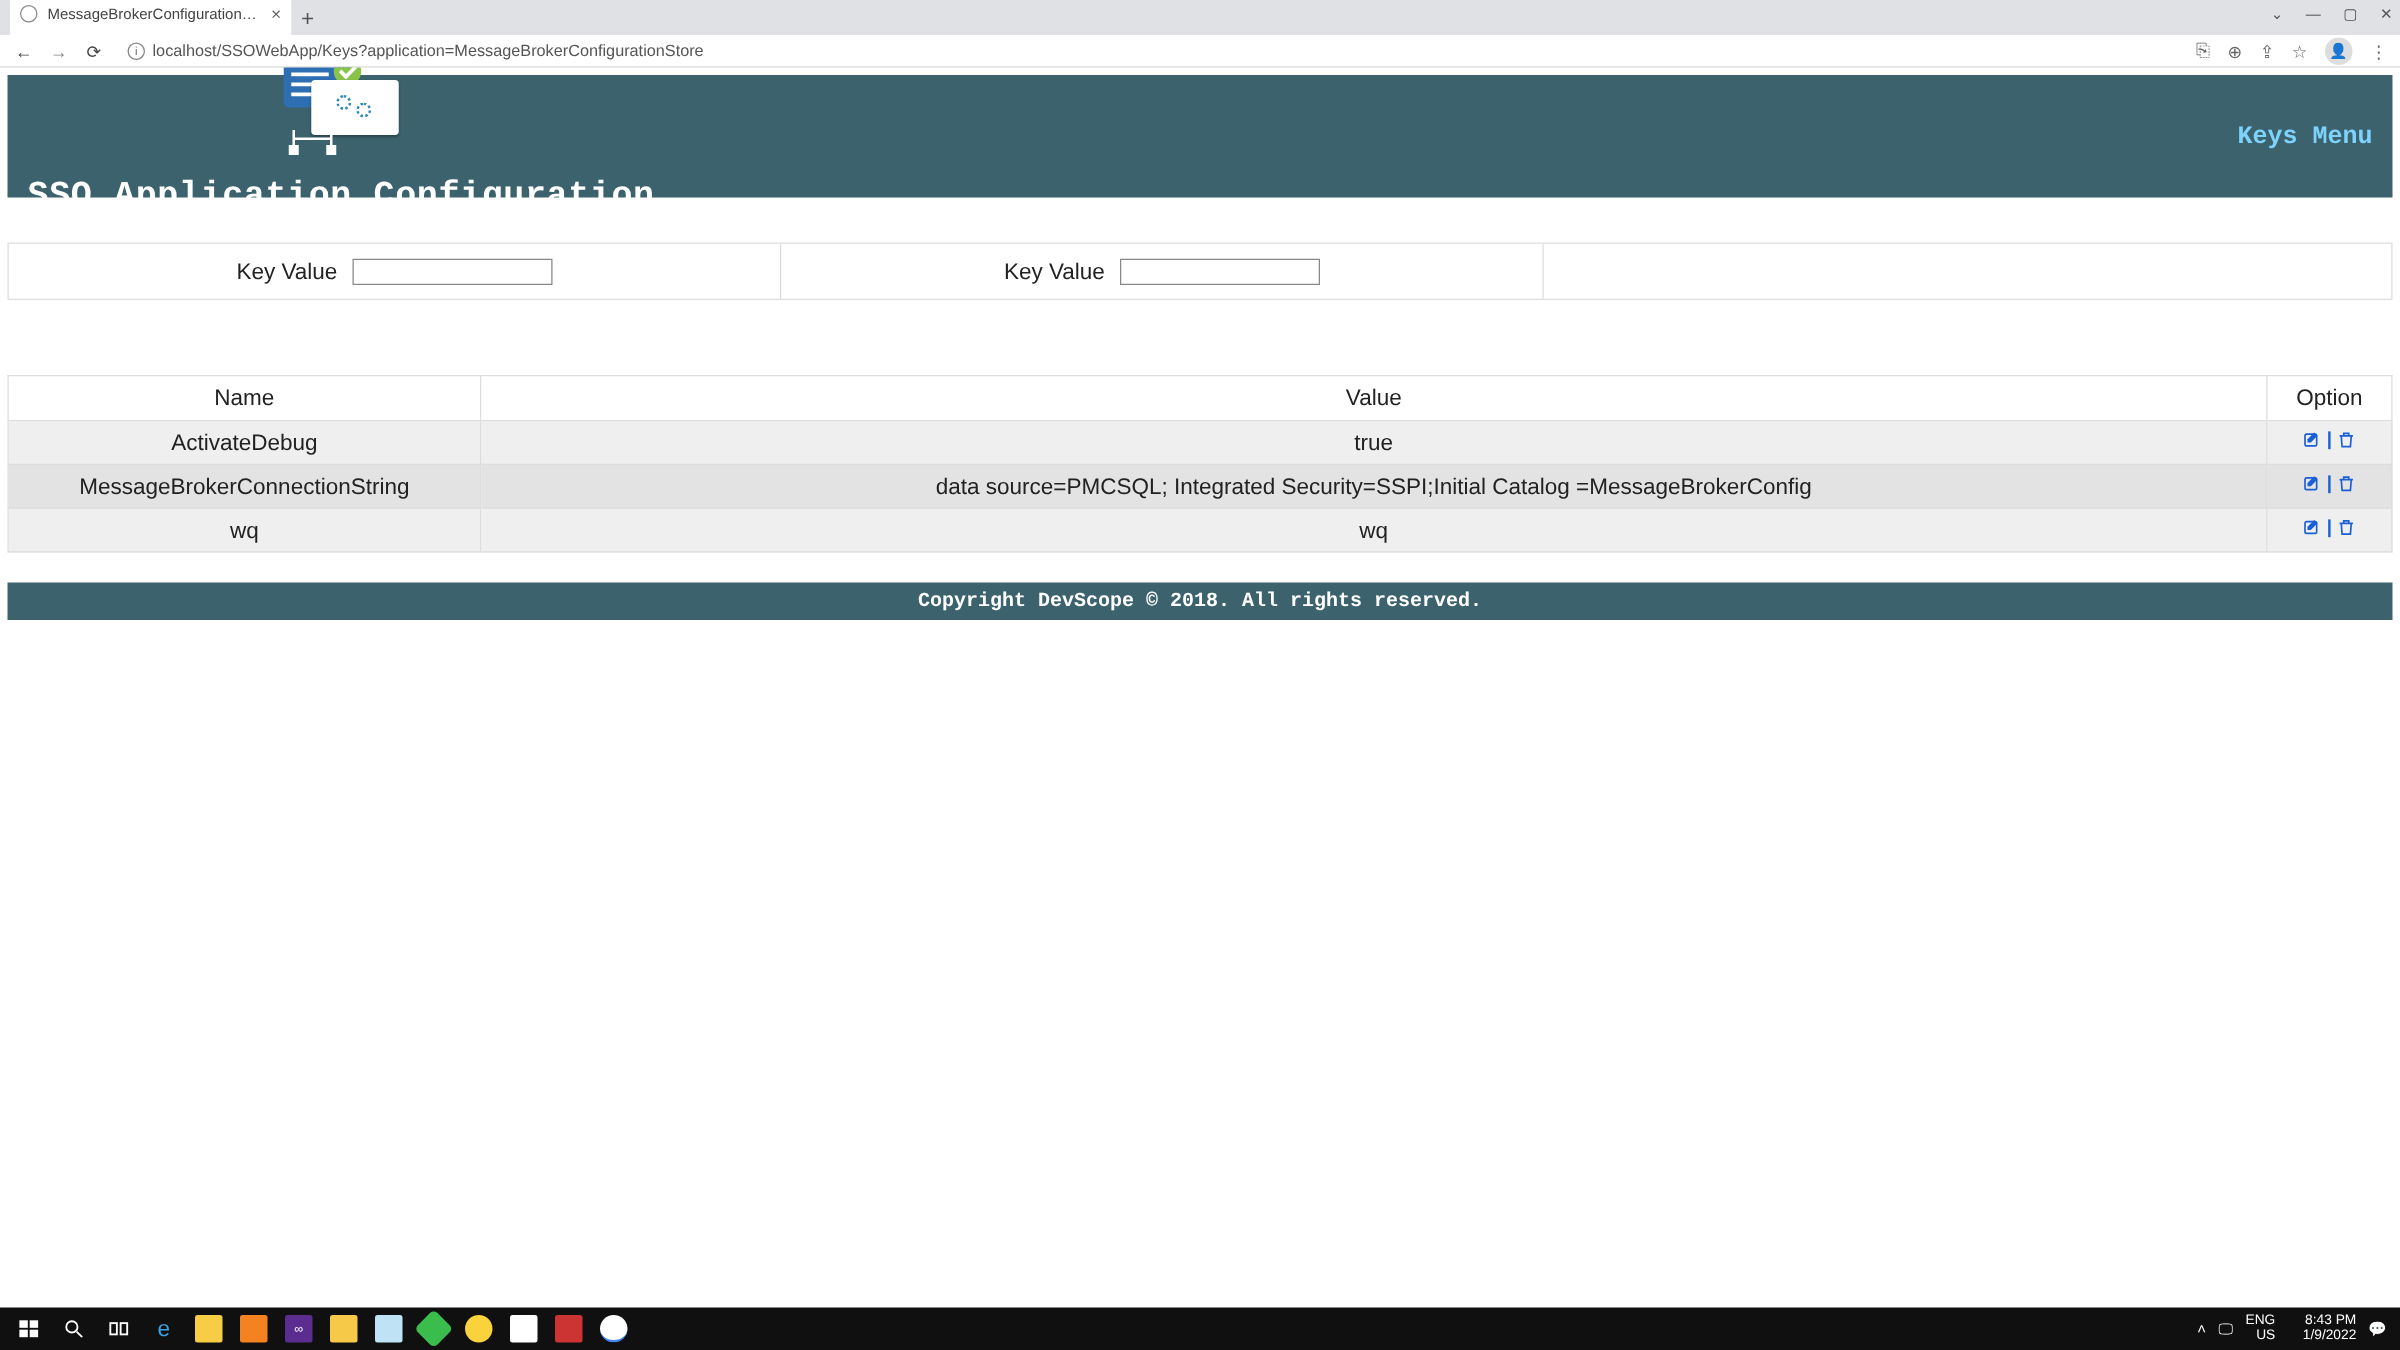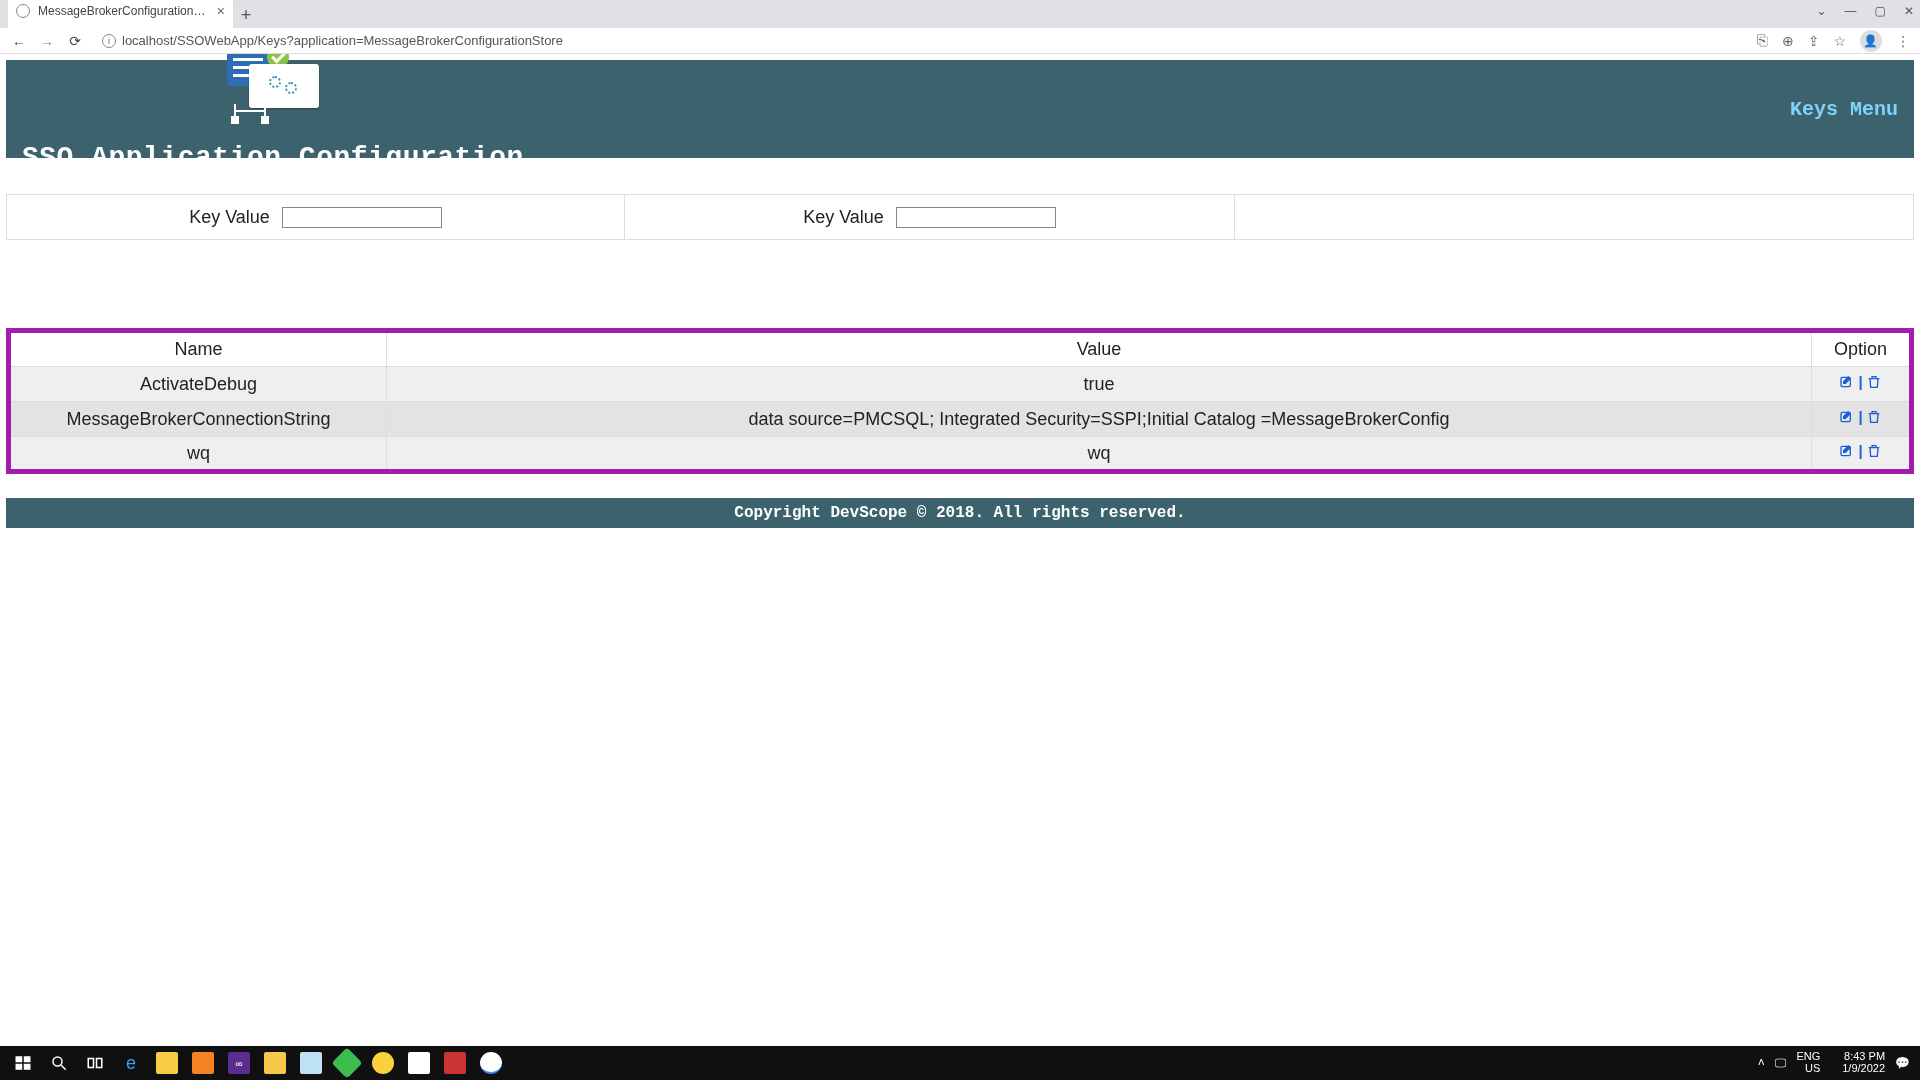--- a/index.html
+++ b/index.html
@@ -53,21 +53,21 @@
   .form-row { margin-top:36px; border:1px solid #ddd; display:flex; height:46px; }
   .form-cell { display:flex; align-items:center; justify-content:center; gap:12px; }
   .form-cell.c1 { width:618px; border-right:1px solid #ddd; }
   .form-cell.c2 { width:610px; border-right:1px solid #ddd; }
   .form-cell.c3 { flex:1; }
   .form-label { font-size:18px; color:#222; }
   .form-input { width:160px; height:21px; border:1px solid #888; font-size:13px; padding:0 4px; }
   .add-btn { background:#3b626d; color:#fff; border:2px solid #35505a; padding:4px 10px; font-size:16px; cursor:pointer; font-family:Arial,sans-serif; }
 
   
-  .data-table { margin-top:88px; border:5px solid #a21caf; border-collapse:collapse; width:100%; }
+  .data-table { margin-top:60px; border:1px solid #a21caf; border-collapse:collapse; width:100%; }
   .data-table th, .data-table td { border:1px solid #ddd; font-size:18px; color:#222; text-align:center; }
   .data-table th { height:36px; font-weight:normal; background:#fff; }
   .data-table td { height:35px; }
   .data-table th.col-name, .data-table td.col-name { width:378px; }
   .data-table th.col-option, .data-table td.col-option { width:100px; }
   .row-even { background:#efefef; }
   .row-odd { background:#e3e3e3; }
   .opt-icons { color:#1a5fd6; display:inline-flex; align-items:center; gap:3px; font-size:15px; }
   .opt-icons .sep { color:#1a5fd6; font-weight:bold; }
   .opt-icons svg { width:16px; height:16px; cursor:pointer; }

